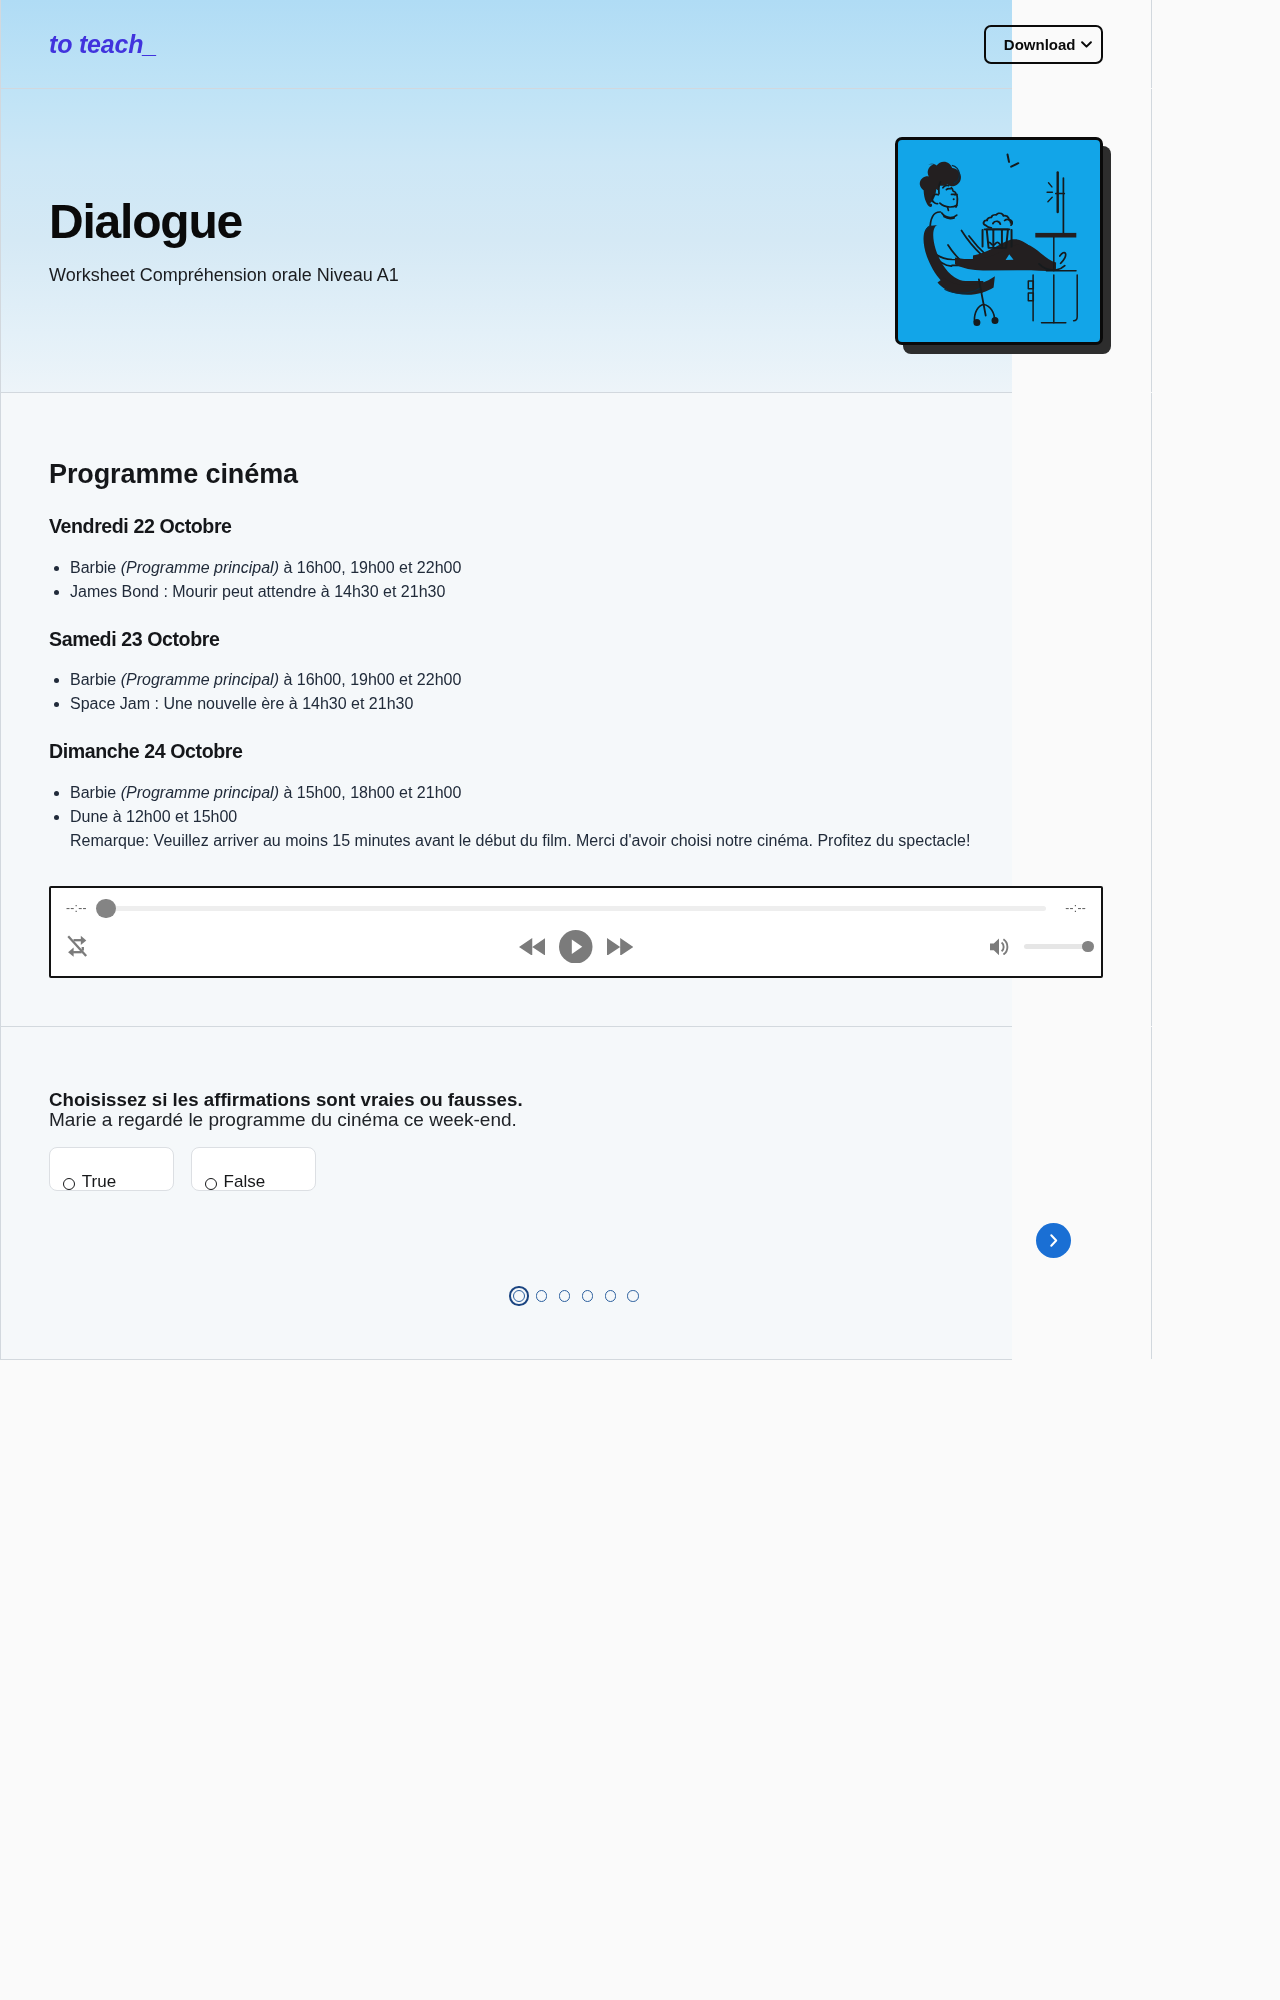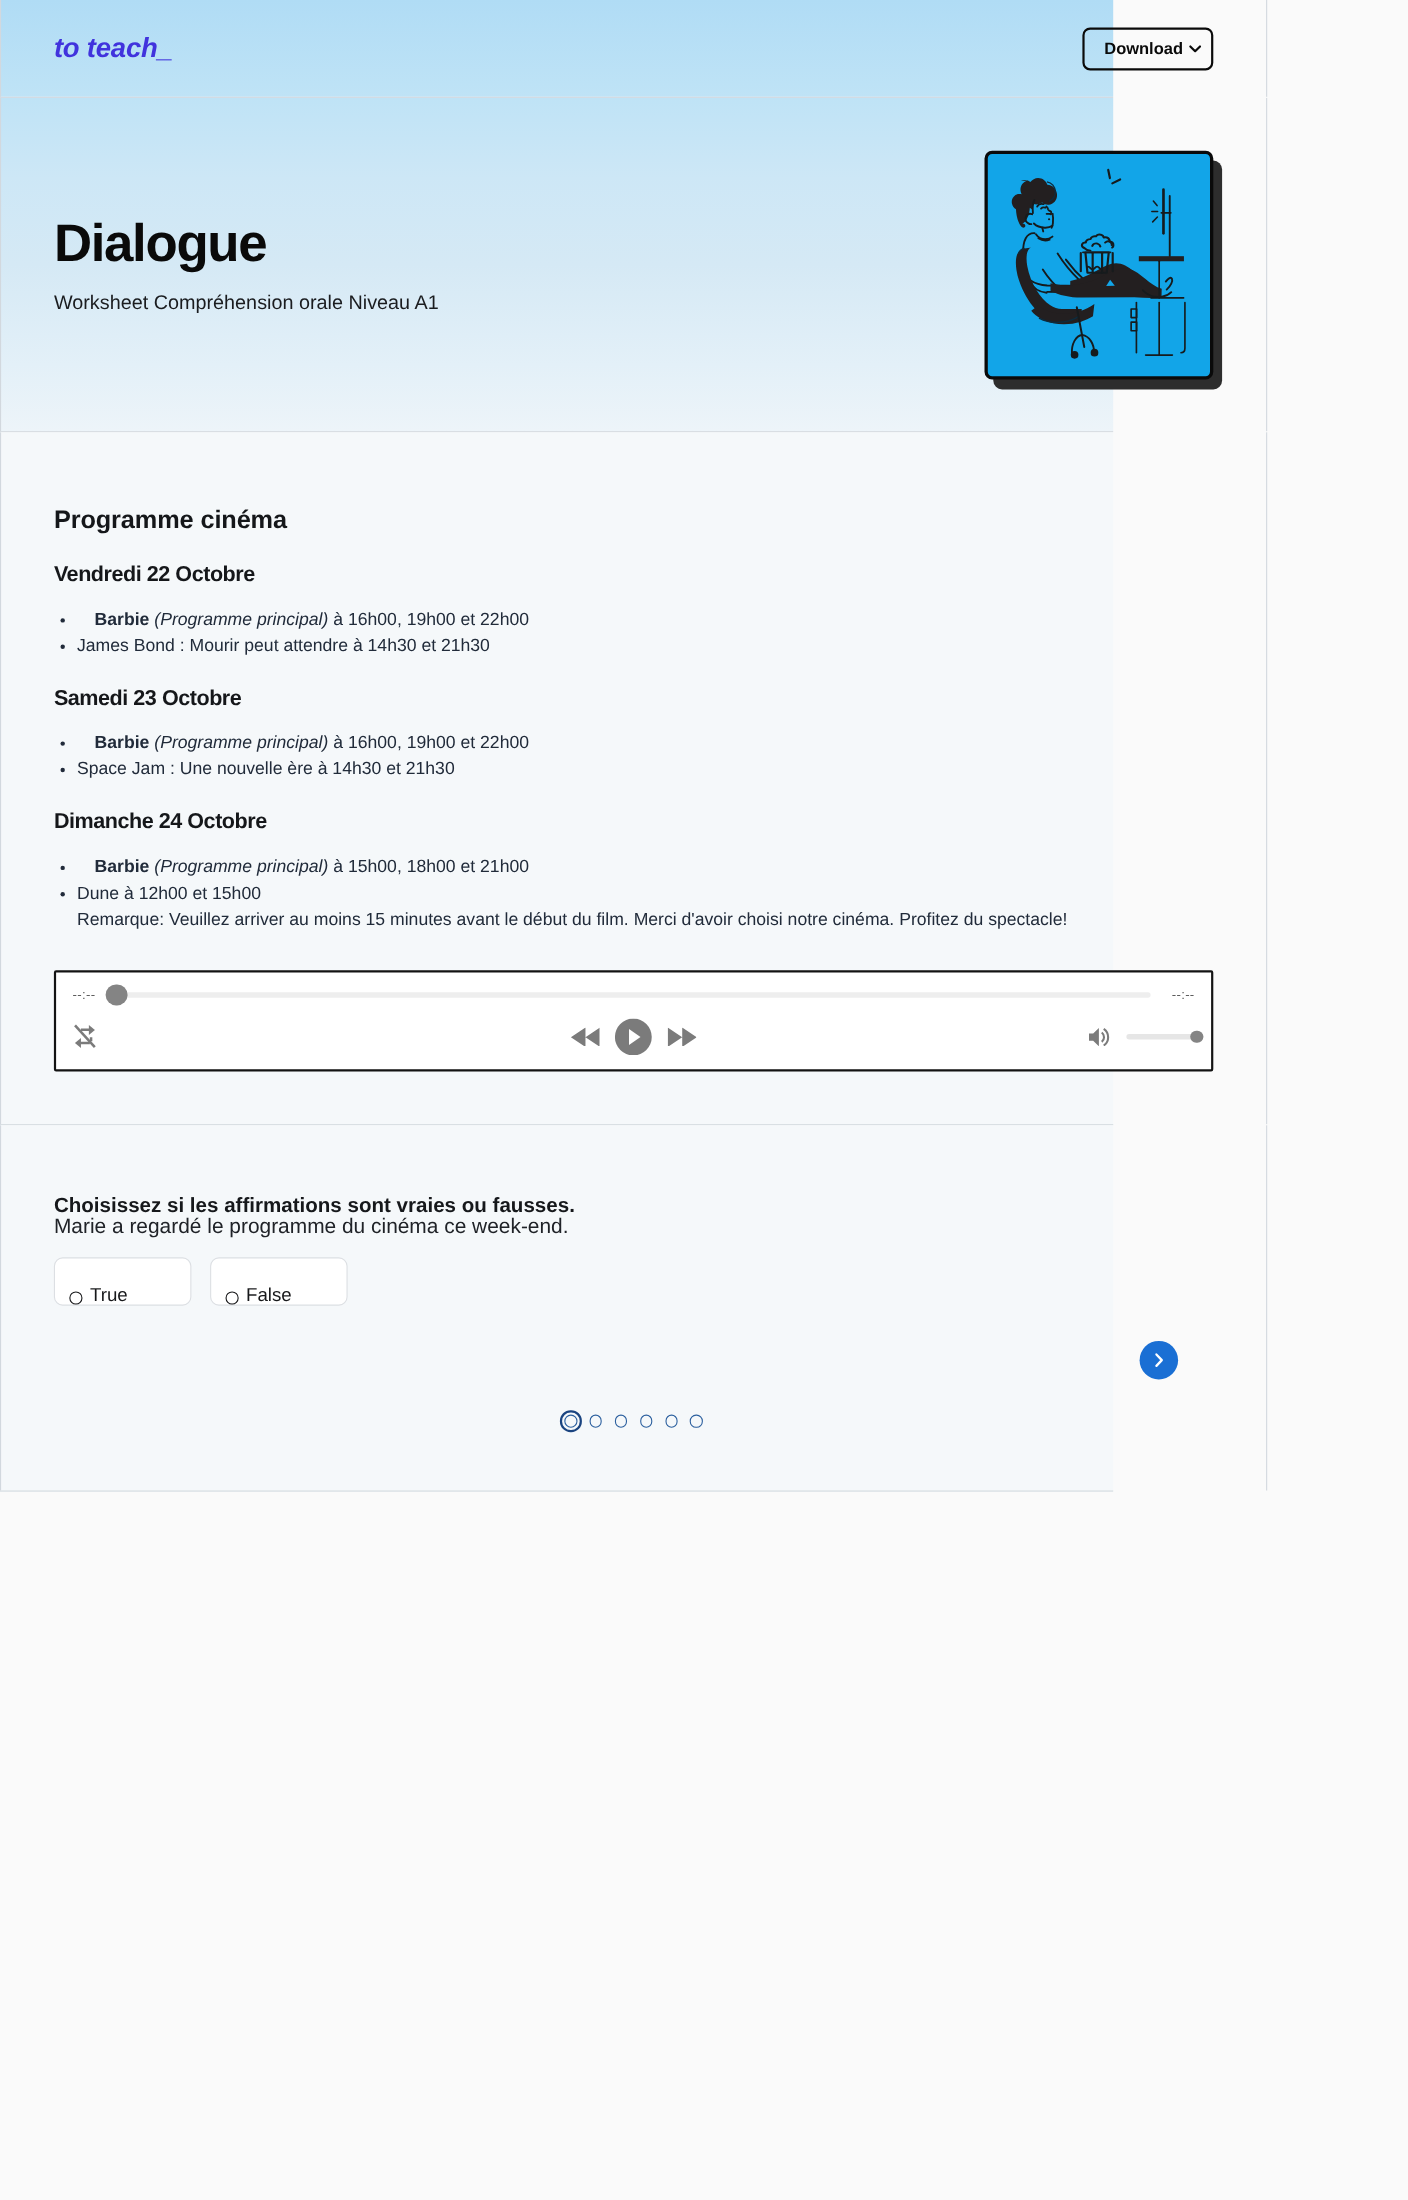--- a/index.html
+++ b/index.html
@@ -53,25 +53,25 @@
   .art-card { position:absolute; left:0; top:0; width:208px; height:208px; background:#12a5e8; border:3px solid #0a0a0a; border-radius:7px; overflow:hidden; }
   .art-svg { display:block; position:absolute; left:-3px; top:-3px; width:208px; height:208px; }
 
   
   .section-band { background:#f5f8fa; border-bottom:1px solid #d3d9de; }
   .section-inner {
     width:1152px; margin:0 auto;
     border-left:1px solid #d2d8de; border-right:1px solid #d2d8de;
     padding:68.2px 48px 48px 48px;
   }
-  h2.block-title { font-size:23px; font-weight:bold; line-height:1; margin:0 0 29px 0; letter-spacing:-0.1px; color:#15171a;}
+  h2.block-title { font-size:27px; font-weight:bold; line-height:1; margin:0 0 29px 0; letter-spacing:-0.1px; color:#15171a;}
   h3.day { font-size:19.6px; font-weight:bold; letter-spacing:-0.42px; line-height:1; margin:0 0 19px 0; color:#15171a; }
   ul.films { margin:0 0 26px 0; padding-left:21px; list-style:disc; }
   ul.films li { font-size:16px; line-height:24px; color:#212b3a; }
-  ul.films li b { font-weight:bold;margin-left:16px; }
+  ul.films li b { font-weight:normal; }
   ul.films li i { font-style:italic; }
   .remark { font-size:16px; line-height:24px; color:#212b3a; }
 
   
   .audio-player {
     border:2px solid #131313; background:#fff; border-radius:2px;
     margin-top:33px; height:92px; position:relative;
   }
   .ap-top { position:absolute; left:15px; right:15px; top:9.5px; height:22px; display:flex; align-items:center; }
   .ap-time { font-size:12px; color:#5d5d5d; font-family:"Liberation Sans", sans-serif; letter-spacing:0.3px; width:22px; line-height:1; white-space:nowrap; }

